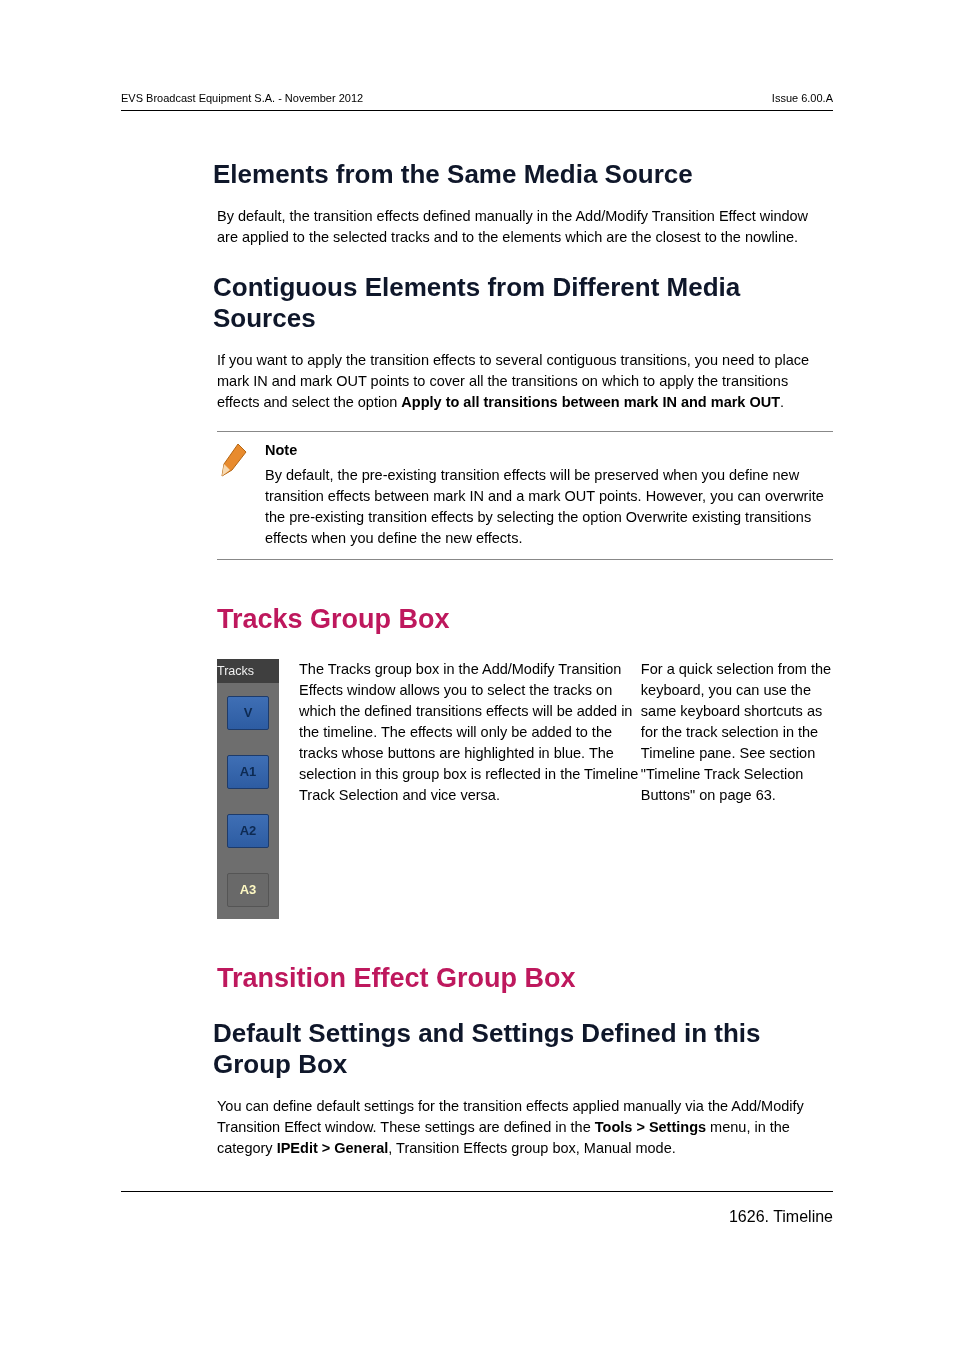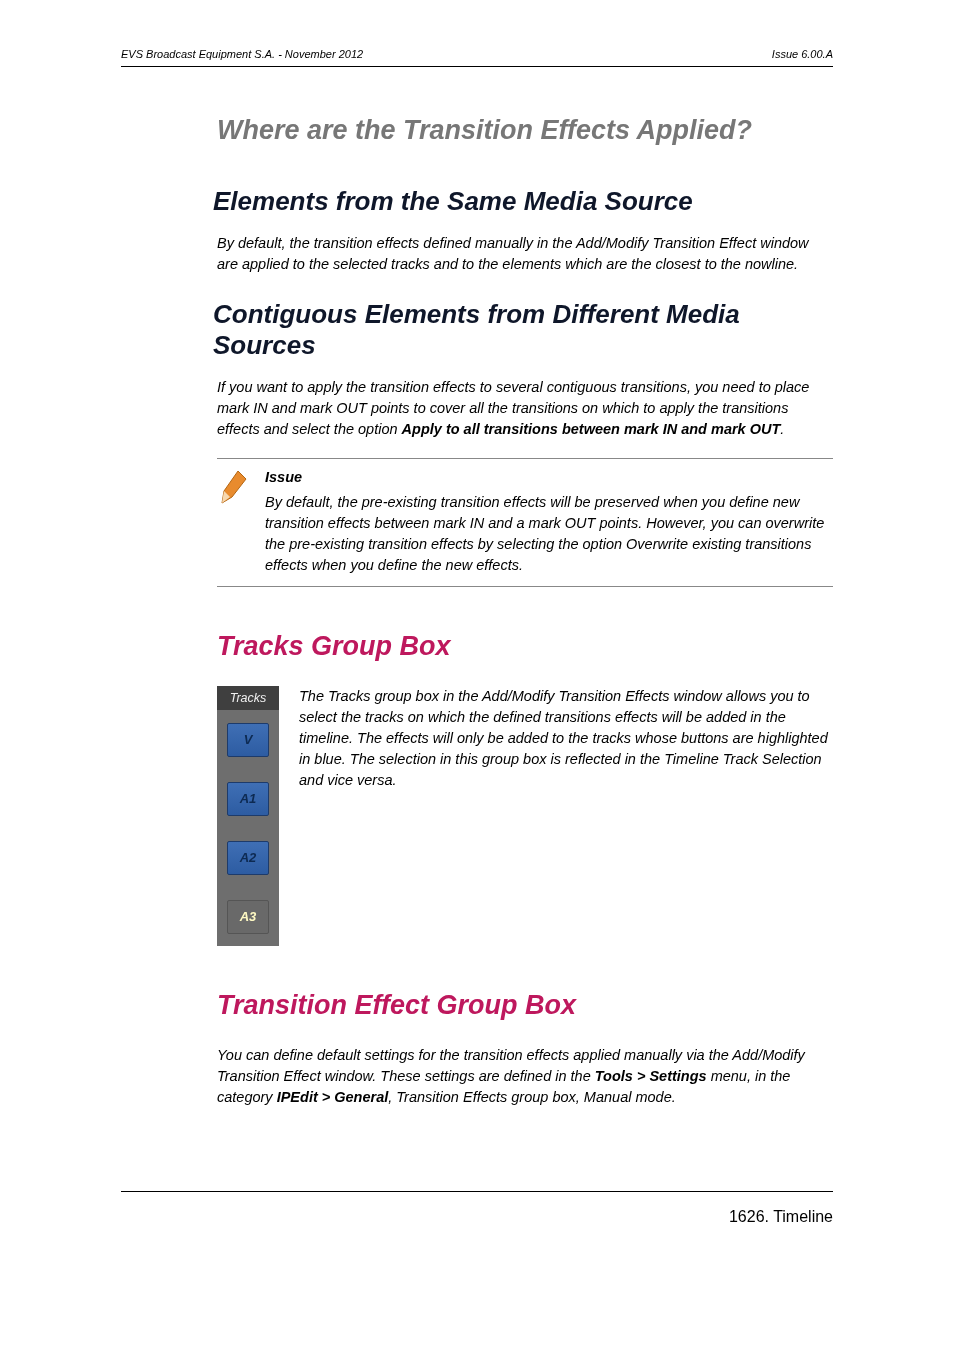--- a/index.html
+++ b/index.html
@@ -5,22 +5,21 @@
     * { box-sizing: border-box; margin: 0; padding: 0; }
     body {
       width: 954px;
       height: 1350px;
       background: #fff;
       font-family: Arial, Helvetica, sans-serif;
       color: #000;
       position: relative;
     }
     .page {
-      padding: 48px 121px 60px 121px;
-      font-style: italic;
+      padding: 92px 121px 60px 121px;
     }
     .header-bar {
       display: flex;
       justify-content: space-between;
       font-size: 11px;
       color: #000;
       padding-bottom: 6px;
       border-bottom: 1px solid #000;
       margin-bottom: 48px;
     }
@@ -88,21 +87,20 @@
       flex: 0 0 62px;
       height: 260px;
       background: linear-gradient(180deg,#6e6e6e 0%,#6e6e6e 100%);
       display: flex;
       flex-direction: column;
     }
     .tracks-header {
       background: #3f3f3f;
       color: #f0f0f0;
       font-size: 12.5px;
-      text-align: center;
       padding: 5px 0;
     }
     .tracks-slot {
       flex: 1;
       display: flex;
       align-items: center;
       justify-content: center;
       padding: 6px;
     }
     .tracks-btn {
@@ -146,40 +144,39 @@
 </head>
 <body>
 
 <div class="page">
 
   <div class="header-bar">
     <span>EVS Broadcast Equipment S.A. - November 2012</span>
     <span>Issue 6.00.A</span>
   </div>
 
-  <div class="h1">Where are the Transition Effects Applied?</div>
 
   <div class="h2">Elements from the Same Media Source</div>
   <div class="para">By default, the transition effects defined manually in the Add/Modify Transition Effect window are applied to the selected tracks and to the elements which are the closest to the nowline.</div>
 
   <div class="h2">Contiguous Elements from Different Media Sources</div>
   <div class="para">
     <span>If you want to apply the transition effects to several contiguous transitions, you need to place mark IN and mark OUT points to cover all the transitions on which to apply the transitions effects and select the option </span><span class="b">Apply to all transitions between mark IN and mark OUT</span><span>.</span>
   </div>
 
   <div class="note-block">
     <div class="note-icon">
       <svg viewBox="0 0 32 38">
         <polygon points="20,2 28,10 14,28 4,34 6,22" fill="#e88b2e" stroke="#b56612" stroke-width="1"></polygon>
         <polygon points="22,4 26,8 28,10 20,2" fill="#3f6fb5"></polygon>
         <polygon points="4,34 6,22 12,28" fill="#f7d9b0"></polygon>
       </svg>
     </div>
     <div class="note-body">
-      <span class="nt">Issue</span>
+      <span class="nt">Note</span>
       <span>By default, the pre-existing transition effects will be preserved when you define new transition effects between mark IN and a mark OUT points. However, you can overwrite the pre-existing transition effects by selecting the option </span><span class="b">Overwrite existing transitions effects</span><span> when you define the new effects.</span>
     </div>
   </div>
 
   <div class="h1g">Tracks Group Box</div>
 
   <div class="tracks-row">
     <div class="tracks-panel">
       <div class="tracks-header">Tracks</div>
       <div class="tracks-slot">
@@ -190,25 +187,27 @@
       </div>
       <div class="tracks-slot">
         <div class="tracks-btn">A2</div>
       </div>
       <div class="tracks-slot">
         <div class="tracks-btn dis">A3</div>
       </div>
     </div>
     <div class="tracks-text">
       <p>The Tracks group box in the Add/Modify Transition Effects window allows you to select the tracks on which the defined transitions effects will be added in the timeline. The effects will only be added to the tracks whose buttons are highlighted in blue. The selection in this group box is reflected in the Timeline Track Selection and vice versa.</p>
+      <p>For a quick selection from the keyboard, you can use the same keyboard shortcuts as for the track selection in the Timeline pane. See section "Timeline Track Selection Buttons" on page 63.</p>
     </div>
   </div>
 
   <div class="h1g">Transition Effect Group Box</div>
 
+  <div class="h2">Default Settings and Settings Defined in this Group Box</div>
   <div class="para">
     <span>You can define default settings for the transition effects applied manually via the Add/Modify Transition Effect window. These settings are defined in the </span><span class="b">Tools &gt; Settings</span><span> menu, in the category </span><span class="b">IPEdit &gt; General</span><span>, Transition Effects group box, Manual mode.</span>
   </div>
 
 </div>
 
 <div class="footer-bar">
   <span>162</span>
   <span>6. Timeline</span>
 </div>

